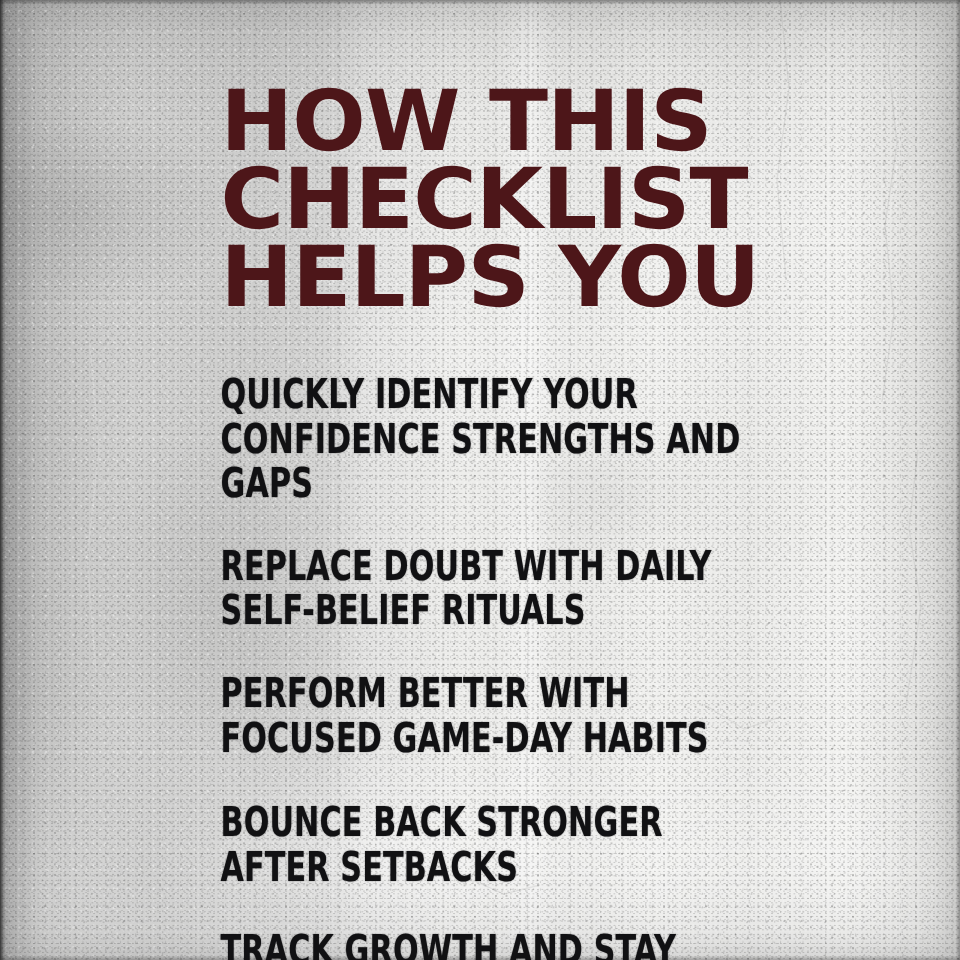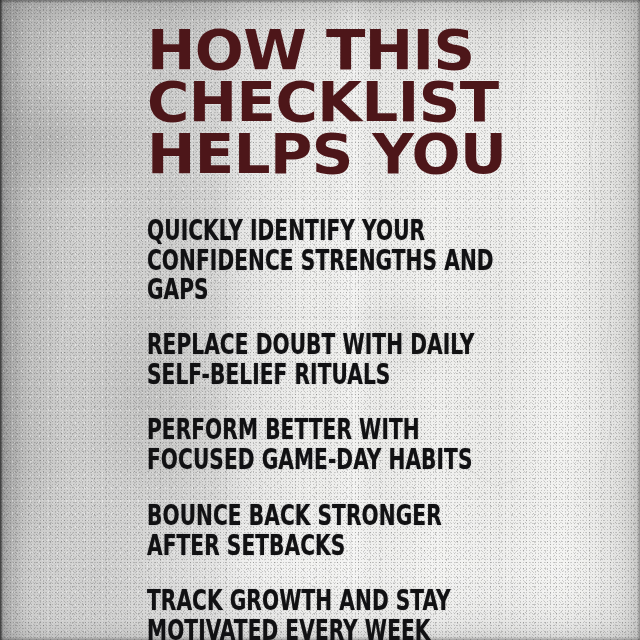--- a/index.html
+++ b/index.html
@@ -117,21 +117,21 @@
     position:absolute; left:0; right:0; bottom:0; height:3px;
     background:linear-gradient(0deg, rgba(45,45,45,.30), rgba(0,0,0,0));
   }
 
   
 
   .content {
     position:relative;
     z-index:5;
     height:100%;
-    padding:24px 0 0 147px;
+    padding:56px 0 0 147px;
   }
 
   #headline {
     font-family:"DejaVu Sans", sans-serif;
     font-weight:700;
     font-size:56px;
     line-height:.925;
     letter-spacing:-.5px;
     text-transform:uppercase;
     white-space:pre-line;

